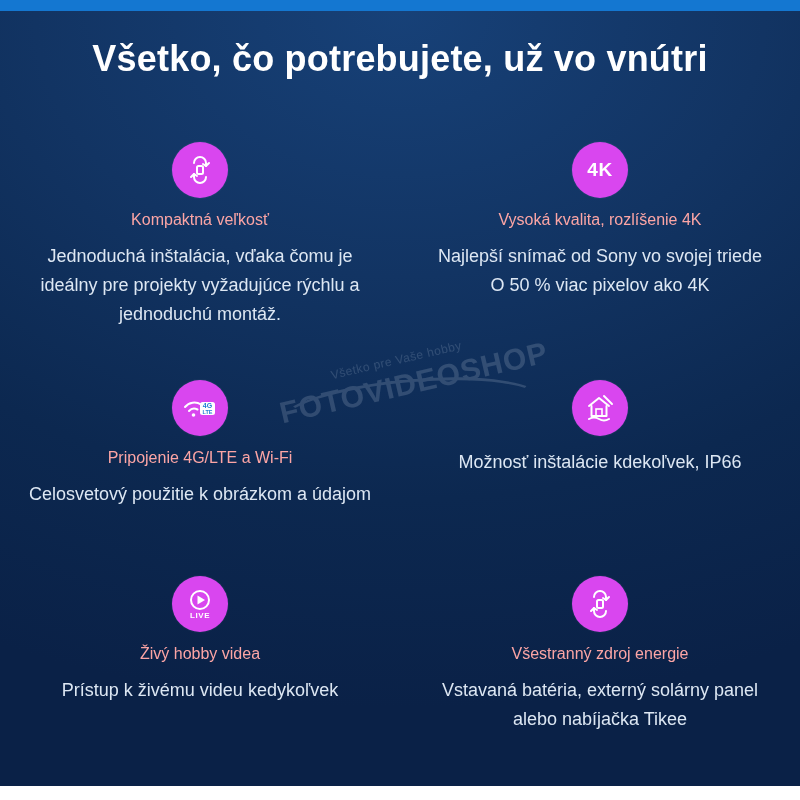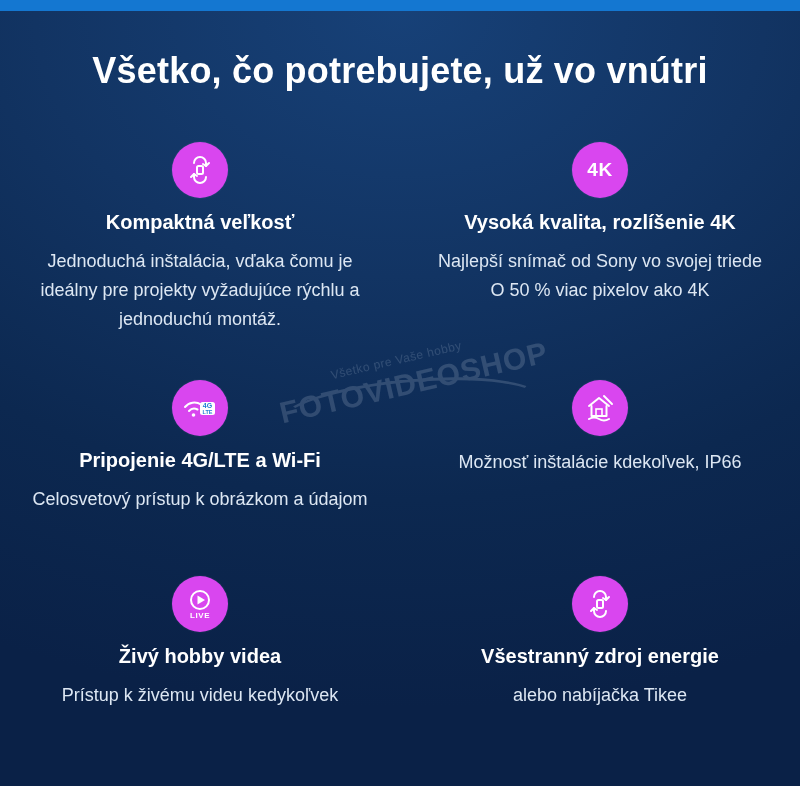--- a/index.html
+++ b/index.html
@@ -31,21 +31,21 @@
     background: #ffffff;
   }
   .bg-gradient {
     position: absolute;
     inset: 11px 0 14px 0;
     background:
       radial-gradient(120% 90% at 50% 0%, #174178 0%, #123463 38%, #0c2850 70%, #0a2147 100%);
   }
   .headline {
     position: absolute;
-    top: 48px;
+    top: 36px;
     left: 0;
     width: 800px;
     text-align: center;
     font-size: 36px;
     font-weight: bold;
     letter-spacing: 0.2px;
     color: #ffffff;
     line-height: 1.25;
   }
 
@@ -113,23 +113,23 @@
     width: 56px;
     height: 56px;
     border-radius: 50%;
     background: #d946ef;
     display: flex;
     align-items: center;
     justify-content: center;
     box-shadow: 0 0 0 1px rgba(255,255,255,0.04);
   }
   .feature-title {
-    font-size: 20px;
-    font-weight: bold;
-    color: #ffffff;
+    font-size: 16px;
+    font-weight: normal;
+    color: #fca5a5;
     margin: 0 0 12px 0;
     line-height: 1.25;
   }
   .feature-desc {
     font-size: 18px;
     color: #dde7f3;
     line-height: 1.6;
     margin: 0;
     font-weight: normal;
   }
@@ -206,21 +206,21 @@
               <path d="M2 12 a12 12 0 0 1 16 -2.5" fill="none" stroke="#ffffff" stroke-width="2" stroke-linecap="round"></path>
               <path d="M6 16 a7 7 0 0 1 8.5 -1.5" fill="none" stroke="#ffffff" stroke-width="2" stroke-linecap="round"></path>
               <circle cx="10.5" cy="20" r="1.8" fill="#ffffff"></circle>
               <rect x="17" y="7" width="15" height="13" rx="2.5" fill="#ffffff"></rect>
               <text x="24.5" y="13.4" font-family="Liberation Sans, sans-serif" font-size="7" font-weight="bold" fill="#1f7fd4" text-anchor="middle">4G</text>
               <text x="24.5" y="19" font-family="Liberation Sans, sans-serif" font-size="5.5" font-weight="bold" fill="#1f7fd4" text-anchor="middle">LTE</text>
             </svg>
           </div>
         </div>
         <p class="feature-title">Pripojenie 4G/LTE a Wi-Fi</p>
-        <p class="feature-desc">Celosvetový prístup k obrázkom a údajom</p>
+        <p class="feature-desc">Celosvetový použitie k obrázkom a údajom</p>
       </div>
 
       <div class="cell">
         <div class="icon-wrap">
           <div class="icon-circle">
             <svg width="32" height="30" viewBox="0 0 32 30" aria-hidden="true">
               <path d="M5 13 L15 5 L25 13" fill="none" stroke="#ffffff" stroke-width="2" stroke-linecap="round" stroke-linejoin="round"></path>
               <path d="M7.5 13 V23 H22.5 V13" fill="none" stroke="#ffffff" stroke-width="2" stroke-linecap="round" stroke-linejoin="round"></path>
               <rect x="12" y="16" width="6" height="7" fill="none" stroke="#ffffff" stroke-width="1.6"></rect>
               <path d="M20 3 L28 11" stroke="#ffffff" stroke-width="2" stroke-linecap="round"></path>
@@ -255,20 +255,21 @@
             <svg width="30" height="30" viewBox="0 0 30 30" aria-hidden="true">
               <path d="M9 8 a6 6 0 0 1 12 0 v3" fill="none" stroke="#ffffff" stroke-width="2" stroke-linecap="round"></path>
               <path d="M21 22 a6 6 0 0 1 -12 0 v-3" fill="none" stroke="#ffffff" stroke-width="2" stroke-linecap="round"></path>
               <path d="M18 9 l3 2 l3 -3" fill="none" stroke="#ffffff" stroke-width="2" stroke-linecap="round" stroke-linejoin="round"></path>
               <path d="M12 21 l-3 -2 l-3 3" fill="none" stroke="#ffffff" stroke-width="2" stroke-linecap="round" stroke-linejoin="round"></path>
               <rect x="12" y="11" width="6" height="8" rx="1.5" fill="none" stroke="#ffffff" stroke-width="2"></rect>
             </svg>
           </div>
         </div>
         <p class="feature-title">Všestranný zdroj energie</p>
+        <p class="feature-desc">Vstavaná batéria, externý solárny panel</p>
         <p class="feature-desc">alebo nabíjačka Tikee</p>
       </div>
 
     </div>
 
   </div>
 
   <div class="bottom-bar"></div>
 </div>
 

